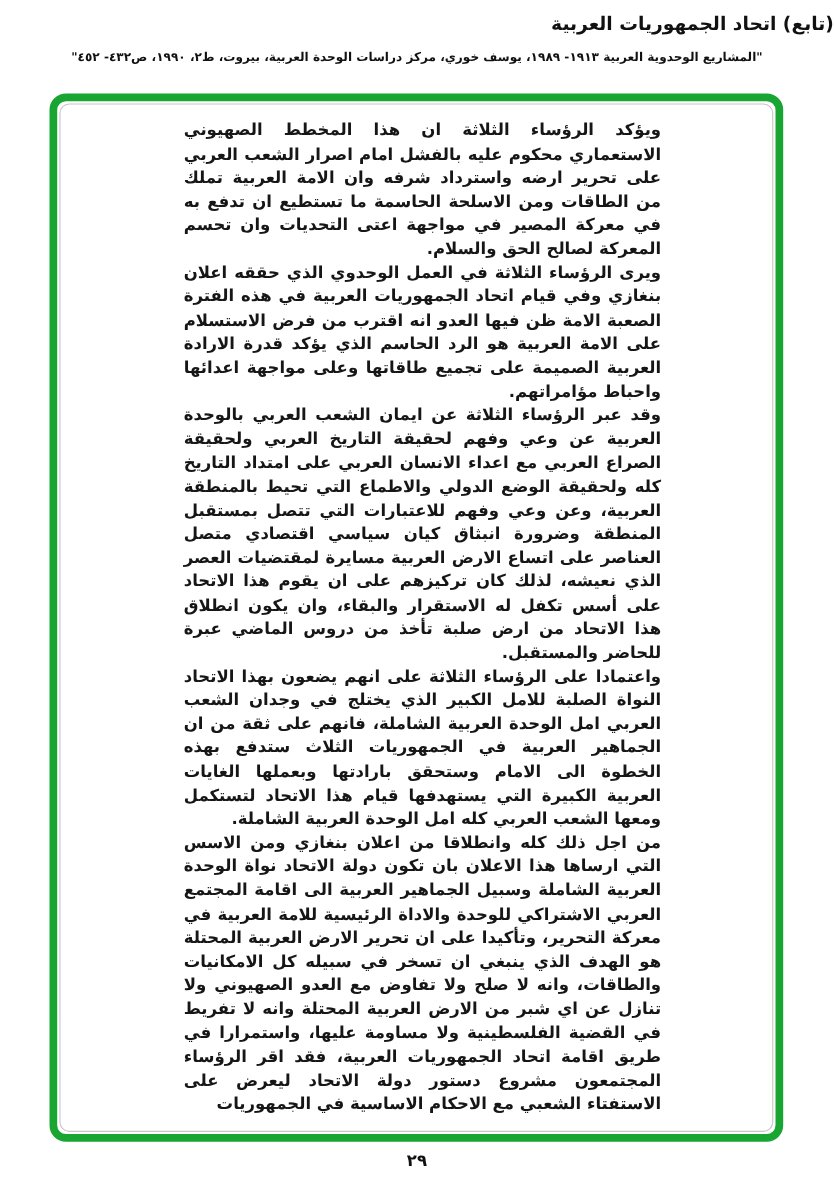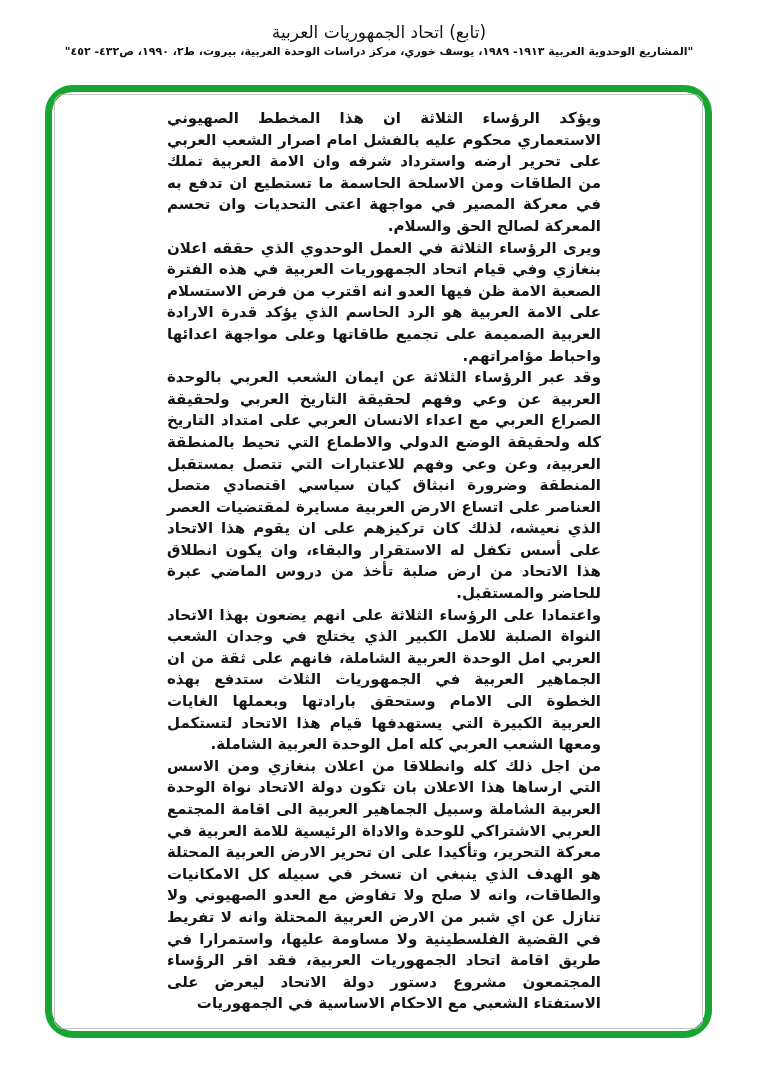--- a/index.html
+++ b/index.html
@@ -11,27 +11,26 @@
     position: relative;
     width: 758px;
     height: 1078px;
     background: #ffffff;
     font-family: "DejaVu Sans", sans-serif;
     color: #141414;
     overflow: hidden;
   }
   .page-title {
     position: absolute;
-    top: 22px;
+    top: 12px;
     left: 0;
     right: 0;
-    text-align: center;
     direction: rtl;
     font-size: 17px;
-    font-weight: normal;
+    font-weight: bold;
     color: #111111;
   }
   .citation-line {
     position: absolute;
     top: 45px;
     left: 0;
     right: 0;
     text-align: center;
     direction: rtl;
     font-size: 11px;
@@ -40,21 +39,21 @@
     letter-spacing: 0;
   }
   .document-frame {
     position: absolute;
     left: 45px;
     top: 85px;
     width: 667px;
     height: 953px;
     box-sizing: border-box;
     border: 7px solid #18a532;
-    border-radius: 28px;
+    border-radius: 15px;
     background: #ffffff;
   }
   .frame-inner-line {
     position: absolute;
     inset: 2px;
     border: 1px solid #c6c6c6;
     border-radius: 9px;
     pointer-events: none;
   }
   .body-text {
@@ -99,14 +98,15 @@
     <div class="frame-inner-line"></div>
     <div class="body-text" style="color: rgb(22, 22, 22);">
         <p>ويؤكد الرؤساء الثلاثة ان هذا المخطط الصهيوني الاستعماري محكوم عليه بالفشل امام اصرار الشعب العربي على تحرير ارضه واسترداد شرفه وان الامة العربية تملك من الطاقات ومن الاسلحة الحاسمة ما تستطيع ان تدفع به في معركة المصير في مواجهة اعتى التحديات وان تحسم المعركة لصالح الحق والسلام.</p>
         <p>ويرى الرؤساء الثلاثة في العمل الوحدوي الذي حققه اعلان بنغازي وفي قيام اتحاد الجمهوريات العربية في هذه الفترة الصعبة الامة ظن فيها العدو انه اقترب من فرض الاستسلام على الامة العربية هو الرد الحاسم الذي يؤكد قدرة الارادة العربية الصميمة على تجميع طاقاتها وعلى مواجهة اعدائها واحباط مؤامراتهم.</p>
         <p>وقد عبر الرؤساء الثلاثة عن ايمان الشعب العربي بالوحدة العربية عن وعي وفهم لحقيقة التاريخ العربي ولحقيقة الصراع العربي مع اعداء الانسان العربي على امتداد التاريخ كله ولحقيقة الوضع الدولي والاطماع التي تحيط بالمنطقة العربية، وعن وعي وفهم للاعتبارات التي تتصل بمستقبل المنطقة وضرورة انبثاق كيان سياسي اقتصادي متصل العناصر على اتساع الارض العربية مسايرة لمقتضيات العصر الذي نعيشه، لذلك كان تركيزهم على ان يقوم هذا الاتحاد على أسس تكفل له الاستقرار والبقاء، وان يكون انطلاق هذا الاتحاد من ارض صلبة تأخذ من دروس الماضي عبرة للحاضر والمستقبل.</p>
         <p>واعتمادا على الرؤساء الثلاثة على انهم يضعون بهذا الاتحاد النواة الصلبة للامل الكبير الذي يختلج في وجدان الشعب العربي امل الوحدة العربية الشاملة، فانهم على ثقة من ان الجماهير العربية في الجمهوريات الثلاث ستدفع بهذه الخطوة الى الامام وستحقق بارادتها وبعملها الغايات العربية الكبيرة التي يستهدفها قيام هذا الاتحاد لتستكمل ومعها الشعب العربي كله امل الوحدة العربية الشاملة.</p>
         <p>من اجل ذلك كله وانطلاقا من اعلان بنغازي ومن الاسس التي ارساها هذا الاعلان بان تكون دولة الاتحاد نواة الوحدة العربية الشاملة وسبيل الجماهير العربية الى اقامة المجتمع العربي الاشتراكي للوحدة والاداة الرئيسية للامة العربية في معركة التحرير، وتأكيدا على ان تحرير الارض العربية المحتلة هو الهدف الذي ينبغي ان تسخر في سبيله كل الامكانيات والطاقات، وانه لا صلح ولا تفاوض مع العدو الصهيوني ولا تنازل عن اي شبر من الارض العربية المحتلة وانه لا تفريط في القضية الفلسطينية ولا مساومة عليها، واستمرارا في طريق اقامة اتحاد الجمهوريات العربية، فقد اقر الرؤساء المجتمعون مشروع دستور دولة الاتحاد ليعرض على الاستفتاء الشعبي مع الاحكام الاساسية في الجمهوريات</p>
       </div>
   </div>
 
+  <div class="page-number">٢٩</div>
 
 </div>
 
 </body></html>

